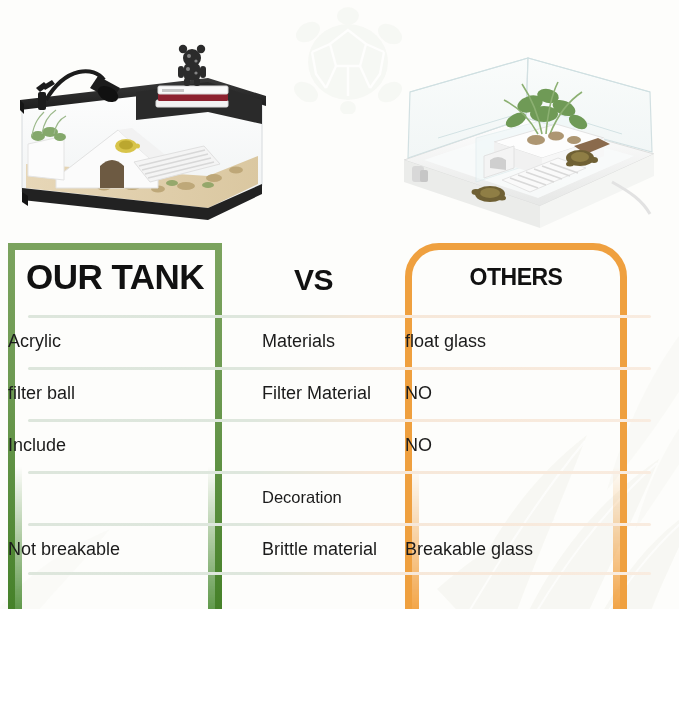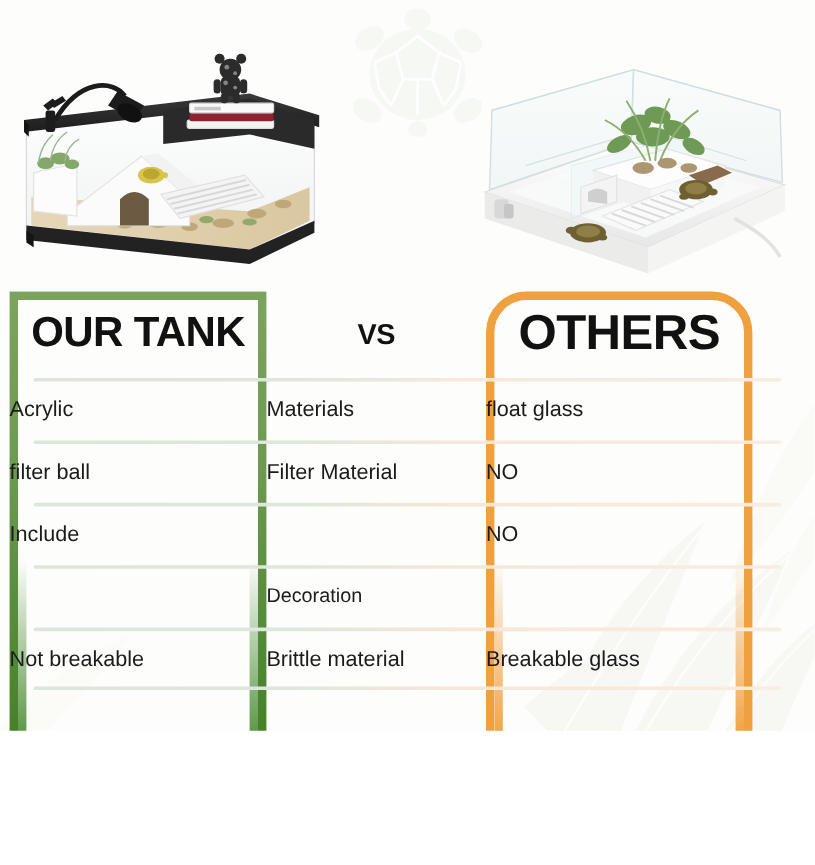--- a/index.html
+++ b/index.html
@@ -51,31 +51,31 @@
      -webkit-mask-image:linear-gradient(to bottom,rgba(0,0,0,0) 55%,rgba(0,0,0,.95) 100%);
      mask-image:linear-gradient(to bottom,rgba(0,0,0,0) 55%,rgba(0,0,0,.95) 100%);}
 
   
   .hdr-row{position:absolute;left:0;top:0;width:679px;height:72px;}
   .hdr{position:absolute;top:10px;
        font-weight:bold;color:#111;
        font-family:"Liberation Sans","DejaVu Sans",sans-serif;
        letter-spacing:-0.5px;white-space:nowrap;text-align:center;}
   #hdr-ours{left:8px;width:214px;font-size:35px;line-height:48px;}
-  #hdr-vs{left:222px;width:183px;font-size:24px;line-height:48px;top:13px;}
-  #hdr-others{left:405px;width:222px;font-size:41px;line-height:48px;}
+  #hdr-vs{left:222px;width:183px;font-size:30px;line-height:48px;top:13px;}
+  #hdr-others{left:405px;width:222px;font-size:23px;line-height:48px;}
 
   
   .rows{position:absolute;left:0;top:72px;width:679px;}
   .row{position:relative;height:52px;}
   .row .cell{position:absolute;top:0;height:52px;line-height:52px;
     text-align:left;color:#1b1b1b;font-size:18px;white-space:nowrap;
     font-family:"Liberation Sans","DejaVu Sans",sans-serif;}
   .cell-ours  {left:8px;width:214px;}
-  .cell-label {left:222px;width:183px;}
+  .cell-label {left:222px;width:183px;padding-left:40px;}
   .cell-other {left:405px;width:222px;}
   .row.tight .cell{font-size:16.5px;}
 
   
   .divider{position:absolute;left:28px;right:28px;height:3px;
     background:linear-gradient(to right,#dde6dc 0%,#dee7dd 36%,#f6e7d8 55%,#f9ece0 100%);
     border-radius:2px;}
   .divider.top{top:0;}
   .divider.bot{bottom:0;}
 </style>

